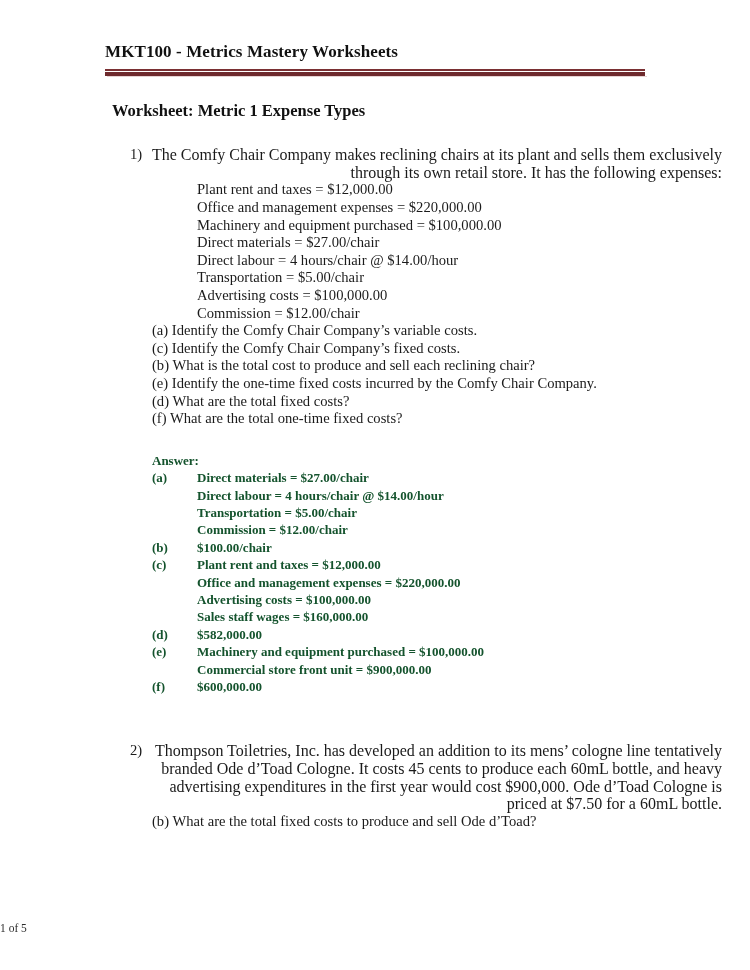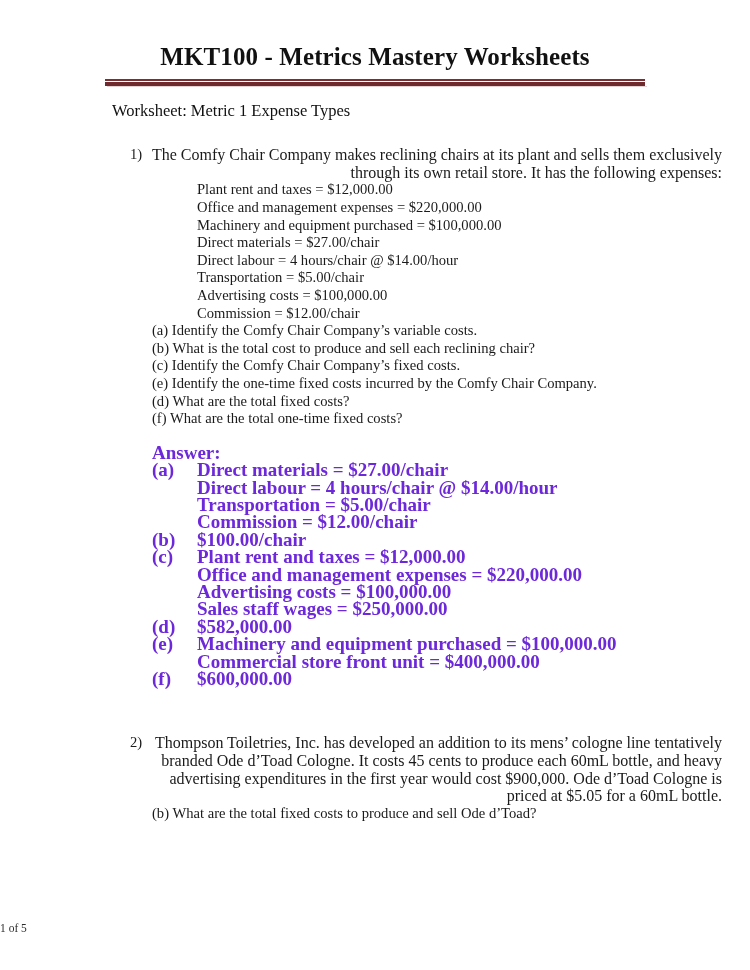--- a/index.html
+++ b/index.html
@@ -26,23 +26,22 @@
   }
 
   
   .doc-header {
     position: absolute;
     left: 105px;
     top: 42px;
     width: 540px;
   }
   .doc-title {
-    font-size: 25px;
+    font-size: 17px;
     font-weight: bold;
-    text-align: center;
     letter-spacing: 0.1px;
     color: #111111;
     line-height: 1.2;
     white-space: nowrap;
   }
   .header-rule {
     margin-top: 7px;
     width: 540px;
     height: 8px;
     position: relative;
@@ -80,21 +79,21 @@
   .content {
     position: absolute;
     left: 0;
     top: 100px;
     width: 750px;
   }
 
   .worksheet-heading {
     margin: 0 0 0 112px;
     font-size: 16.5px;
-    font-weight: normal;
+    font-weight: bold;
     color: #111111;
     line-height: 1.35;
   }
 
   .q-block {
     position: relative;
     margin-left: 130px;
     margin-right: 28px;
   }
   .q-num {
@@ -124,24 +123,25 @@
   .subq-list {
     margin-left: 22px;
     font-size: 14.6px;
     line-height: 17.6px;
   }
   .subq-list .row { white-space: nowrap; }
 
   
   .answer-block {
     margin-left: 22px;
-    color: #6d28d9;
+    color: #14532d;
     font-weight: bold;
-    font-size: 19px;
+    font-size: 13px;
     line-height: 17.4px;
+    margin-top: 8px;
   }
   .answer-label { }
   .ans-row {
     position: relative;
     padding-left: 45px;
     white-space: nowrap;
   }
   .ans-row .ans-key {
     position: absolute;
     left: 0;
@@ -198,22 +198,22 @@
         <div class="row">Machinery and equipment purchased = $100,000.00</div>
         <div class="row">Direct materials = $27.00/chair</div>
         <div class="row">Direct labour = 4 hours/chair @ $14.00/hour</div>
         <div class="row">Transportation = $5.00/chair</div>
         <div class="row">Advertising costs = $100,000.00</div>
         <div class="row">Commission = $12.00/chair</div>
       </div>
 
       <div class="subq-list">
         <div class="row">(a) Identify the Comfy Chair Company’s variable costs.</div>
+        <div class="row">(c) Identify the Comfy Chair Company’s fixed costs.</div>
         <div class="row">(b) What is the total cost to produce and sell each reclining chair?</div>
-        <div class="row">(c) Identify the Comfy Chair Company’s fixed costs.</div>
         <div class="row">(e) Identify the one-time fixed costs incurred by the Comfy Chair Company.</div>
         <div class="row">(d) What are the total fixed costs?</div>
         <div class="row">(f)  What are the total one-time fixed costs?</div>
       </div>
 
       <div class="spacer-answer"></div>
 
       <div class="answer-block">
         <div class="answer-label">Answer:</div>
 
@@ -229,45 +229,45 @@
           <span class="ans-key">(b)</span>
           <span>$100.00/chair</span>
         </div>
 
         <div class="ans-row">
           <span class="ans-key">(c)</span>
           <span>Plant rent and taxes = $12,000.00</span>
         </div>
         <div class="ans-cont">Office and management expenses = $220,000.00</div>
         <div class="ans-cont">Advertising costs = $100,000.00</div>
-        <div class="ans-cont">Sales staff wages = $250,000.00</div>
+        <div class="ans-cont">Sales staff wages = $160,000.00</div>
 
         <div class="ans-row">
           <span class="ans-key">(d)</span>
           <span>$582,000.00</span>
         </div>
 
         <div class="ans-row">
           <span class="ans-key">(e)</span>
           <span>Machinery and equipment purchased = $100,000.00</span>
         </div>
-        <div class="ans-cont">Commercial store front unit = $400,000.00</div>
+        <div class="ans-cont">Commercial store front unit = $900,000.00</div>
 
         <div class="ans-row">
           <span class="ans-key">(f)</span>
           <span>$600,000.00</span>
         </div>
       </div>
     </div>
 
     <div class="spacer-q2"></div>
 
     <div class="q-block">
       <div class="q-num">2)</div>
-      <div class="q-text">Thompson Toiletries, Inc. has developed an addition to its mens’ cologne line tentatively branded Ode d’Toad Cologne. It costs 45 cents to produce each 60mL bottle, and heavy advertising expenditures in the first year would cost $900,000. Ode d’Toad Cologne is priced at $5.05 for a 60mL bottle.</div>
+      <div class="q-text">Thompson Toiletries, Inc. has developed an addition to its mens’ cologne line tentatively branded Ode d’Toad Cologne. It costs 45 cents to produce each 60mL bottle, and heavy advertising expenditures in the first year would cost $900,000. Ode d’Toad Cologne is priced at $7.50 for a 60mL bottle.</div>
 
       <div class="subq-list">
         <div class="row">(b) What are the total fixed costs to produce and sell Ode d’Toad?</div>
       </div>
     </div>
 
   </div>
 
   <div class="footer">1 of 5</div>
 

